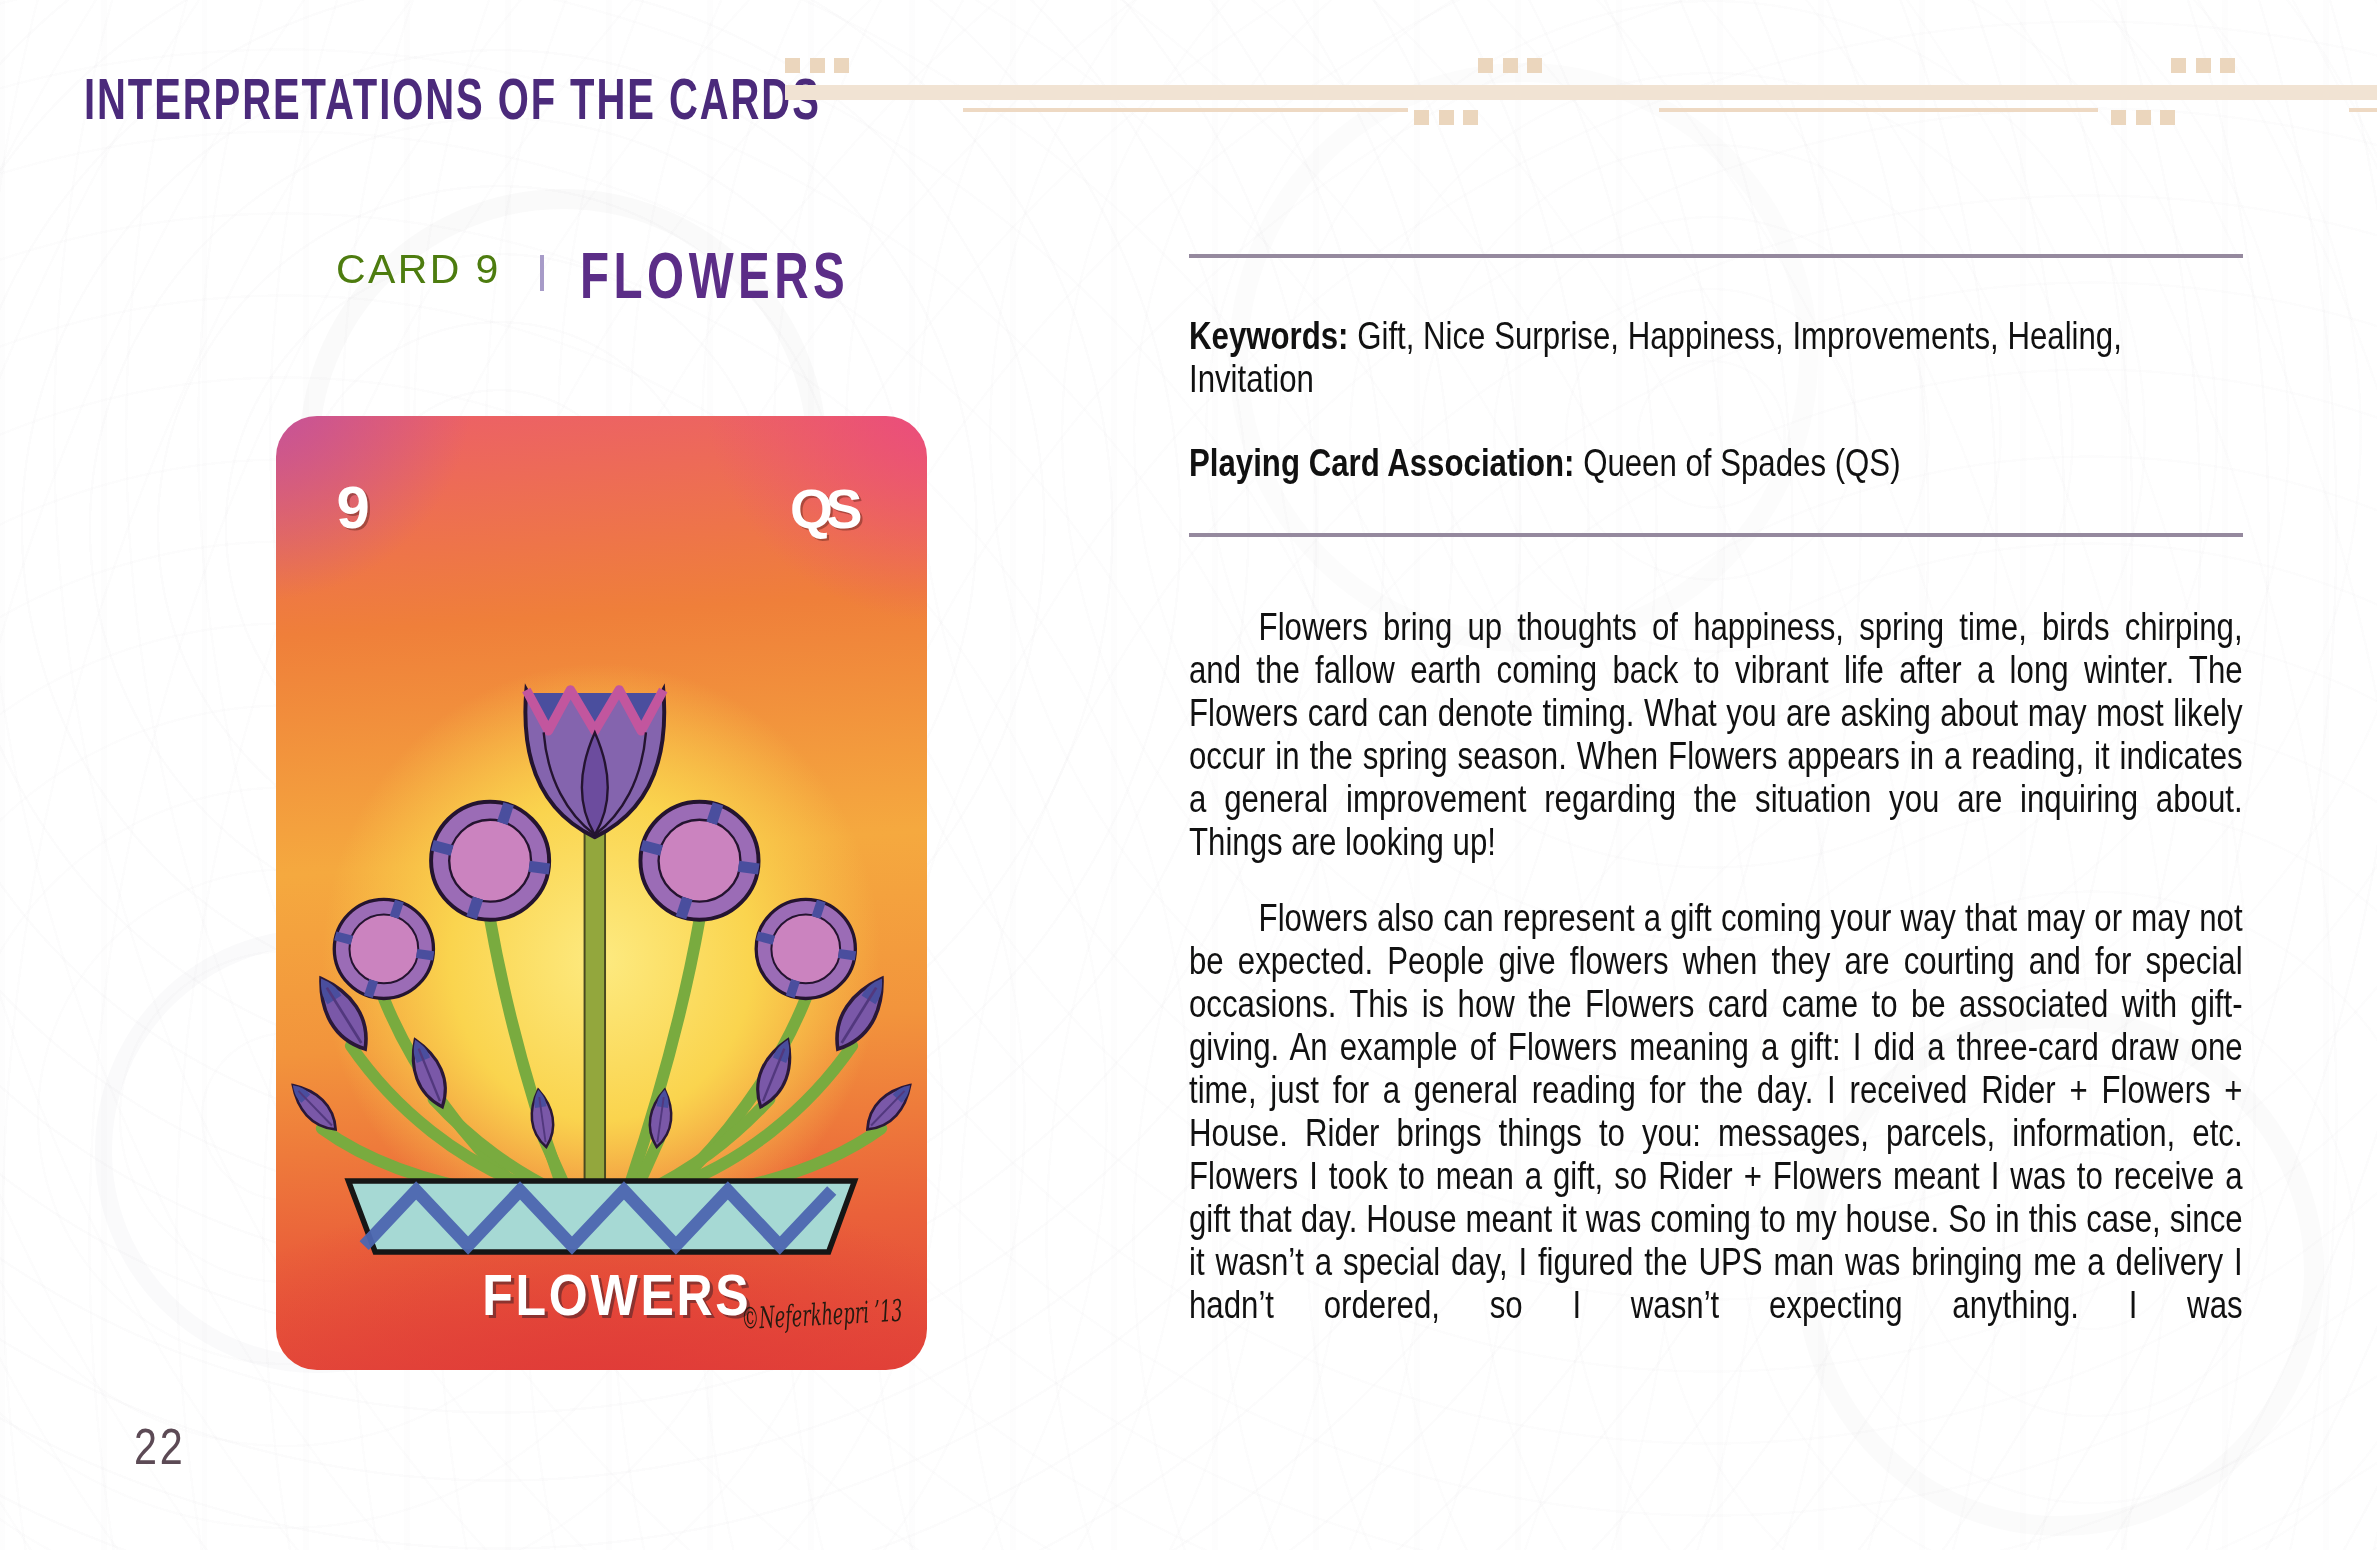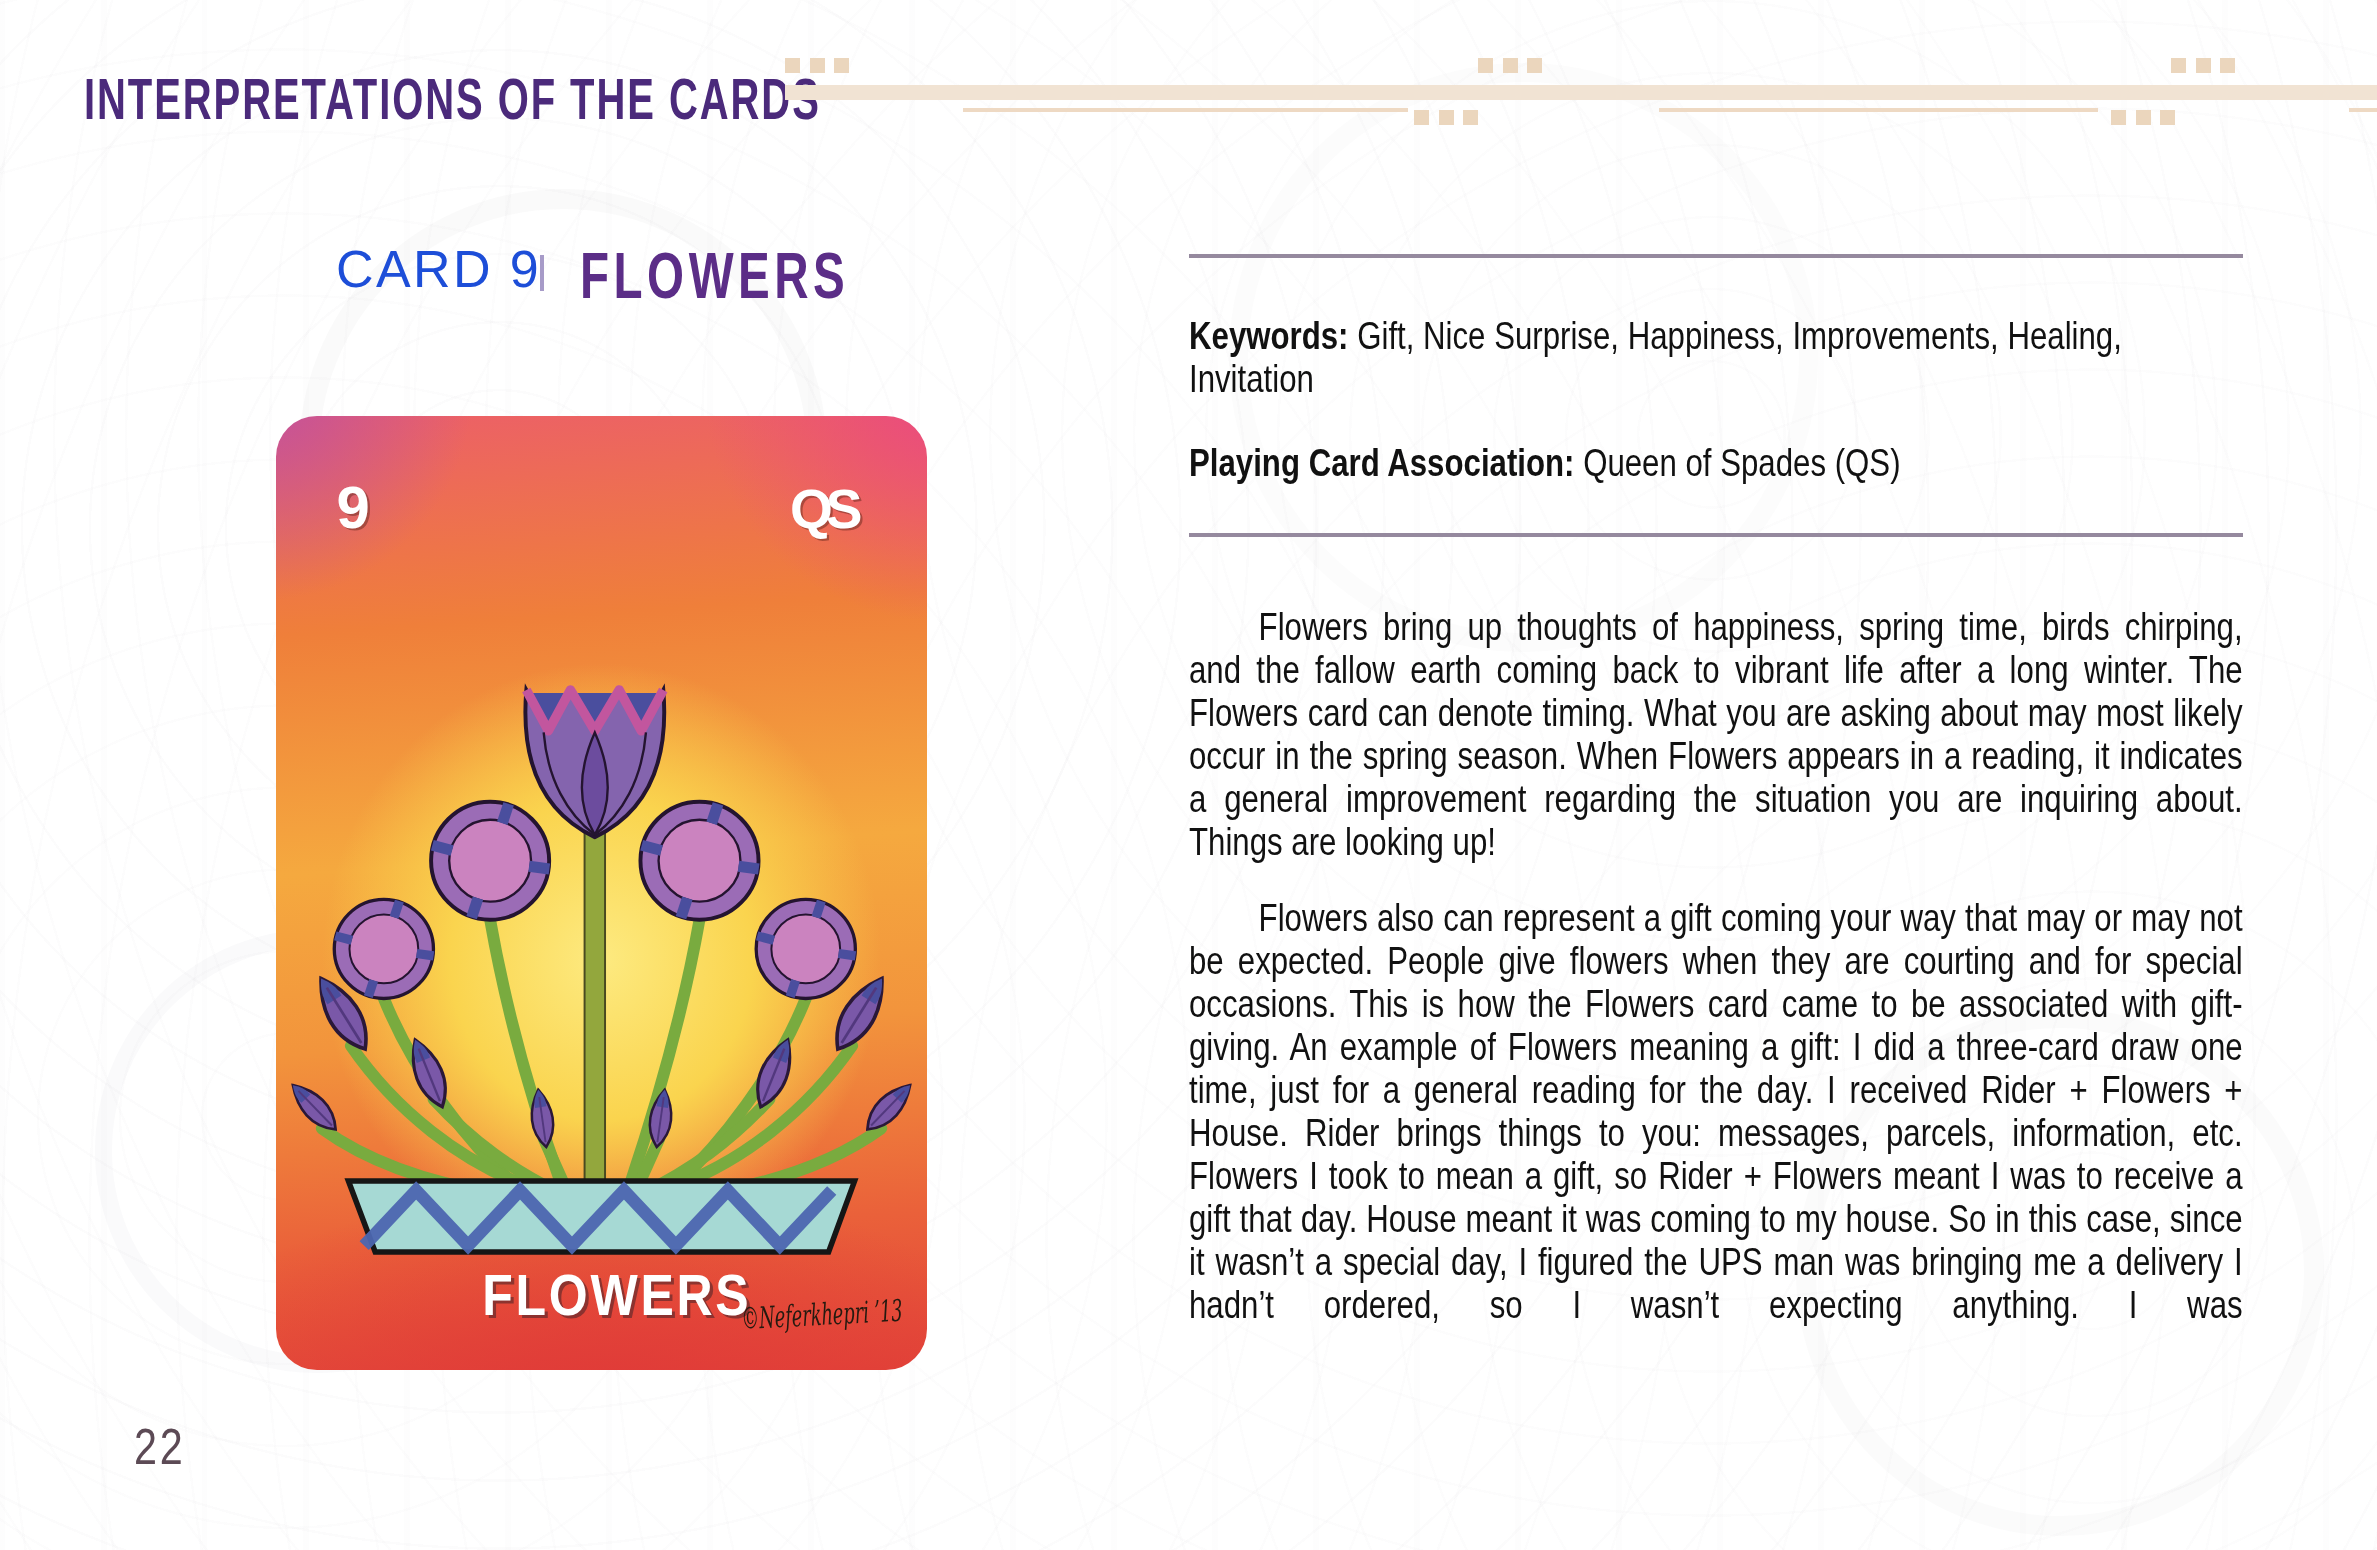--- a/index.html
+++ b/index.html
@@ -33,21 +33,21 @@
     transform:scale(0.80,1.16);transform-origin:0 0;
   }
   .deco{position:absolute;background:#eed9c3;}
   .deco-band{position:absolute;background:#f1e3d3;}
   .sqg{position:absolute;display:flex;gap:9.5px;}
   .sqg i{width:15px;height:15px;background:#ebd6bd;display:block;}
 
   
   .card-label{
     position:absolute;left:336px;top:249px;
-    font-size:52px;color:#1d4ed8;letter-spacing:2.4px;line-height:41px;white-space:nowrap;
+    font-size:41px;color:#4d7c0f;letter-spacing:2.4px;line-height:41px;white-space:nowrap;
   }
   .title-sep{position:absolute;left:540px;top:255px;width:3.9px;height:36px;background:#a79bc8;}
   .card-title{
     position:absolute;left:580px;top:243px;
     font-size:58px;font-weight:bold;color:#5b2d87;letter-spacing:5.5px;line-height:58px;white-space:nowrap;
     transform:scale(0.82,1.12);transform-origin:0 0;
   }
 
   
   .tarot-card{

